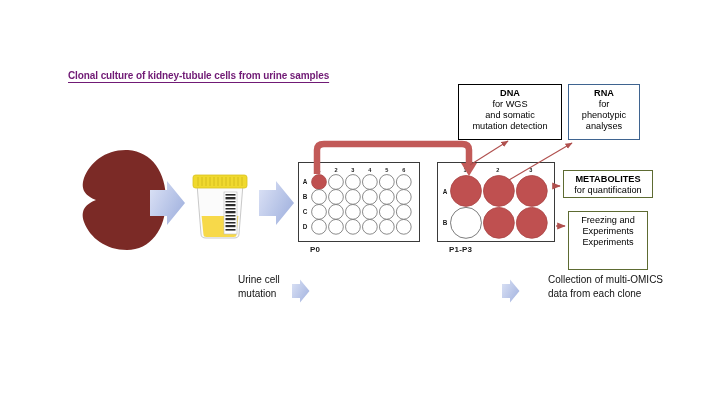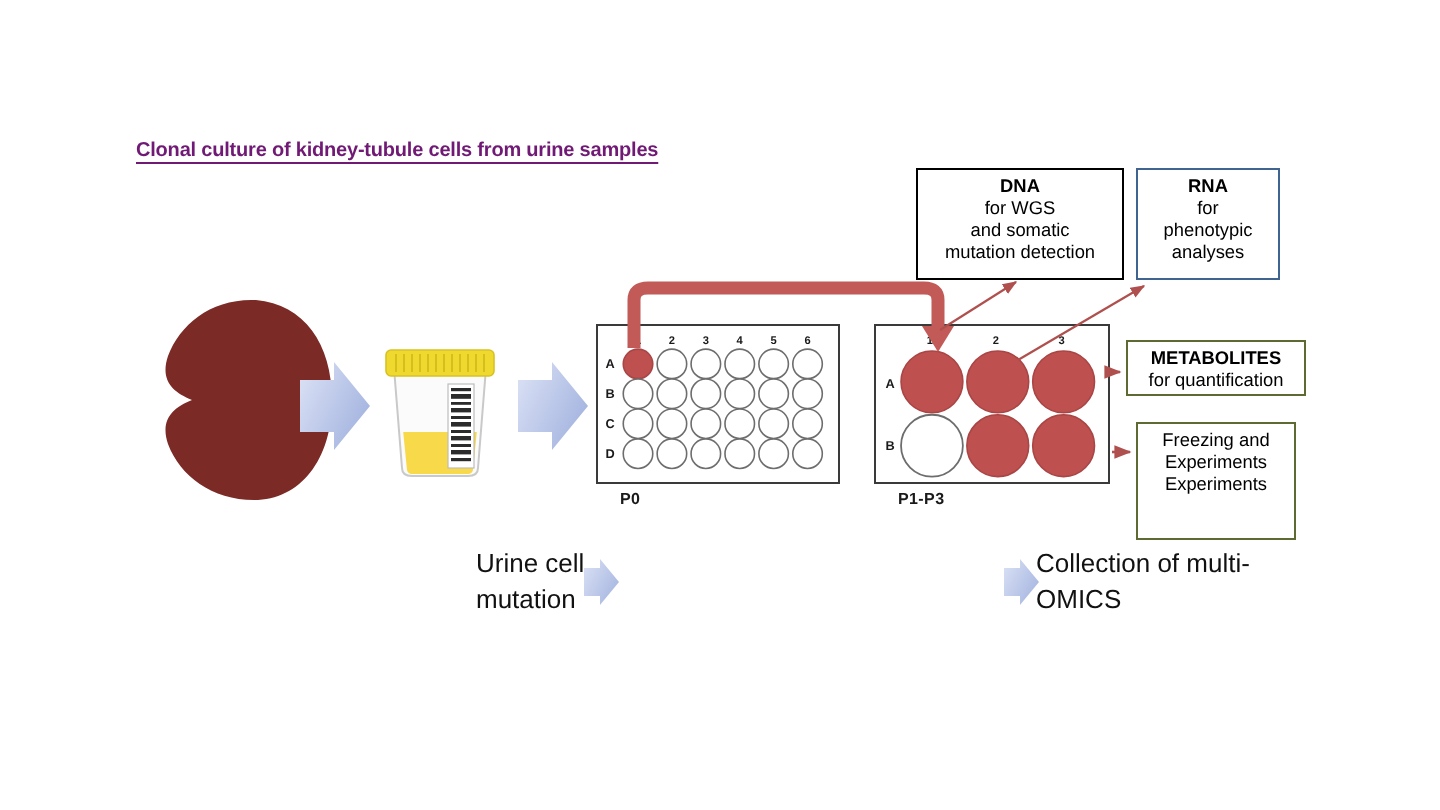--- a/index.html
+++ b/index.html
@@ -89,27 +89,27 @@
     left: 563px; top: 170px; width: 90px; height: 28px;
     border: 1.2px solid #5d6b32;
   }
   #box-frz {
     left: 568px; top: 211px; width: 80px; height: 59px;
     border: 1.2px solid #5d6b32;
   }
 
   
   .cap {
-    font-size: 13px;
+    font-size: 10px;
     color: #111111;
     line-height: 1.35;
   }
   #cap1 { left: 238px; top: 273px; width: 56px; }
   #cap2 { left: 314px; top: 273px; width: 190px; }
-  #cap3 { left: 518px; top: 273px; width: 120px; }
+  #cap3 { left: 548px; top: 273px; width: 120px; }
   .chevron-sm { width: 18px; height: 24px; }
   #chev-s1 { left: 292px; top: 279px; }
   #chev-s2 { left: 502px; top: 279px; }
 
   svg { display: block; overflow: visible; }
 </style>
 </head>
 <body>
 
 <div id="canvas">
@@ -331,15 +331,16 @@
           <stop offset="0%" stop-color="#dbe2f5"></stop>
           <stop offset="100%" stop-color="#a8b7e1"></stop>
         </linearGradient>
       </defs>
       <path d="M0 5 L8 5 L8 0.5 L17.5 12 L8 23.5 L8 19 L0 19 Z" fill="url(#gcs2)"></path>
     </svg>
   </div>
 
   <div class="abs cap" id="cap3">
     <div>Collection of multi-OMICS</div>
+    <div>data from each clone</div>
   </div>
 
 </div>
 
 </body></html>

